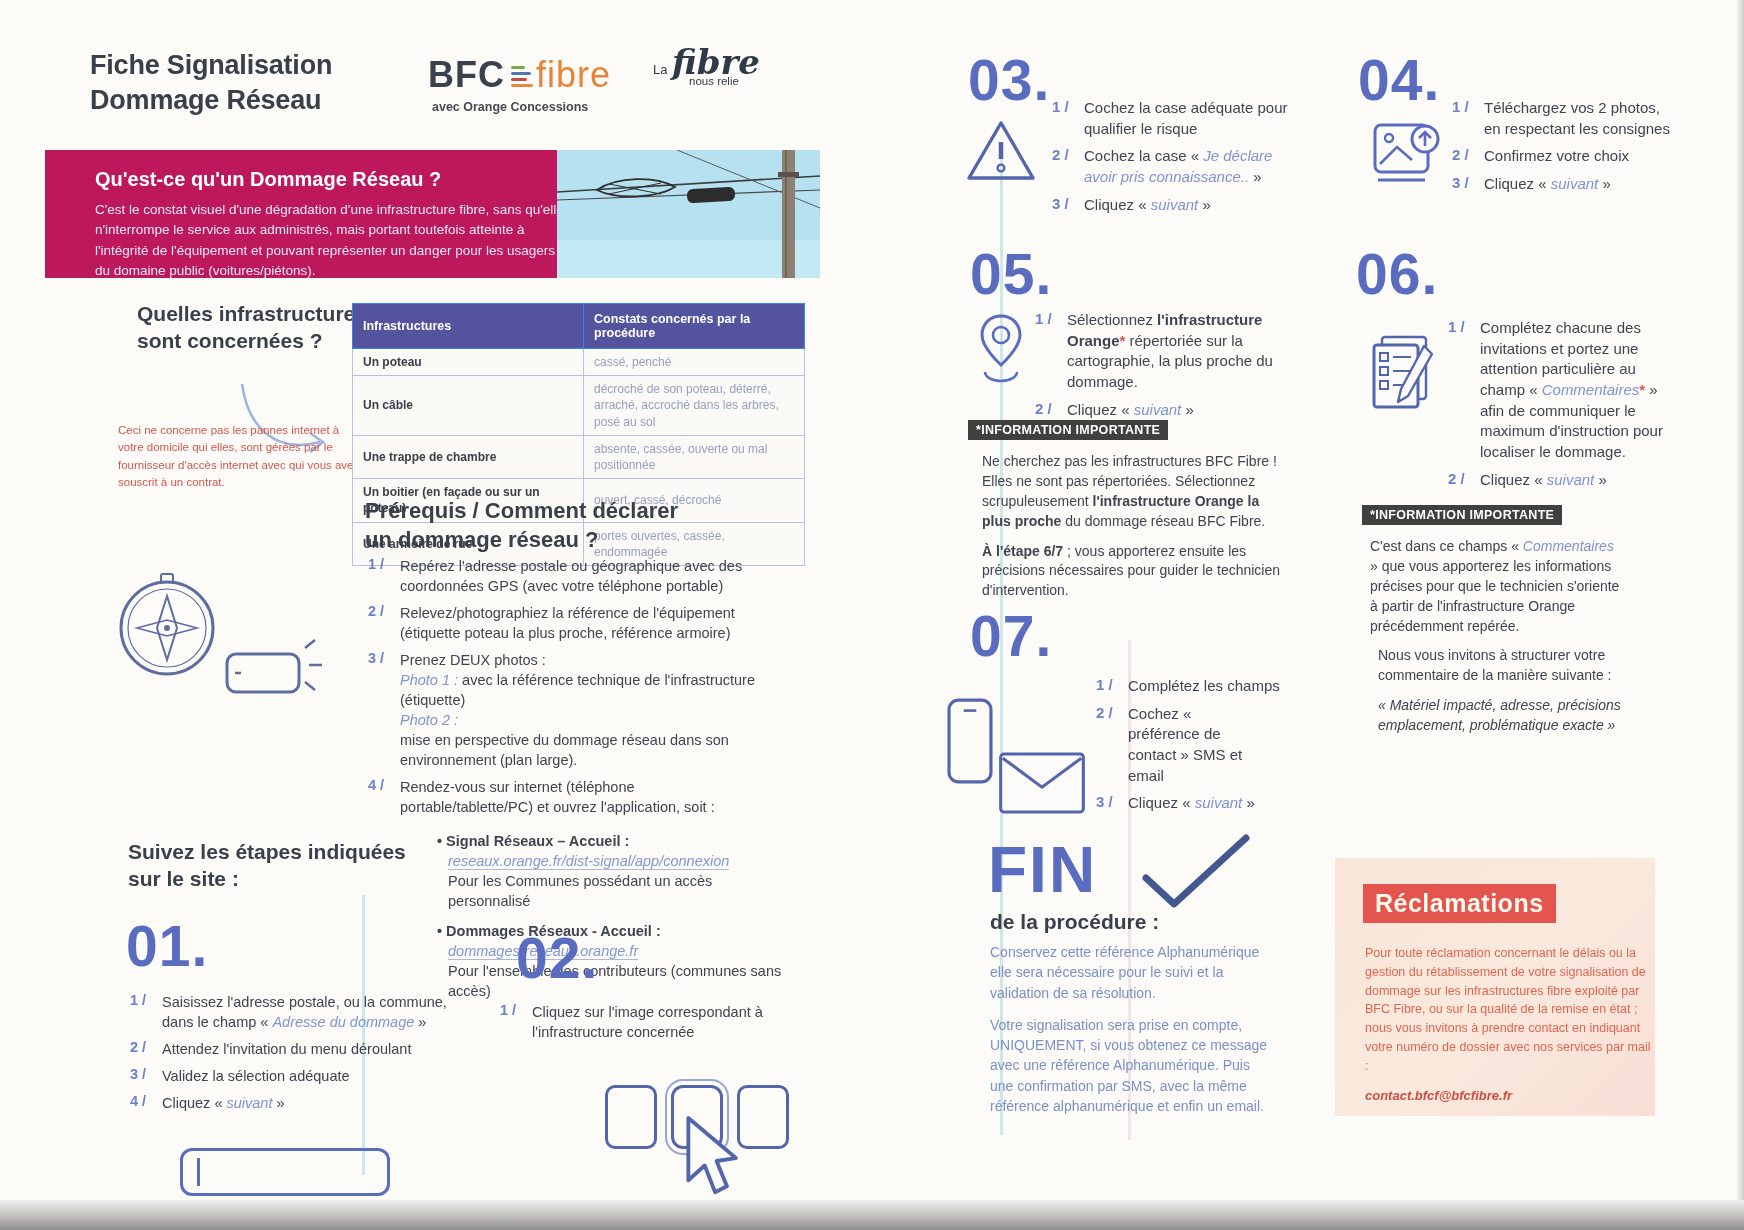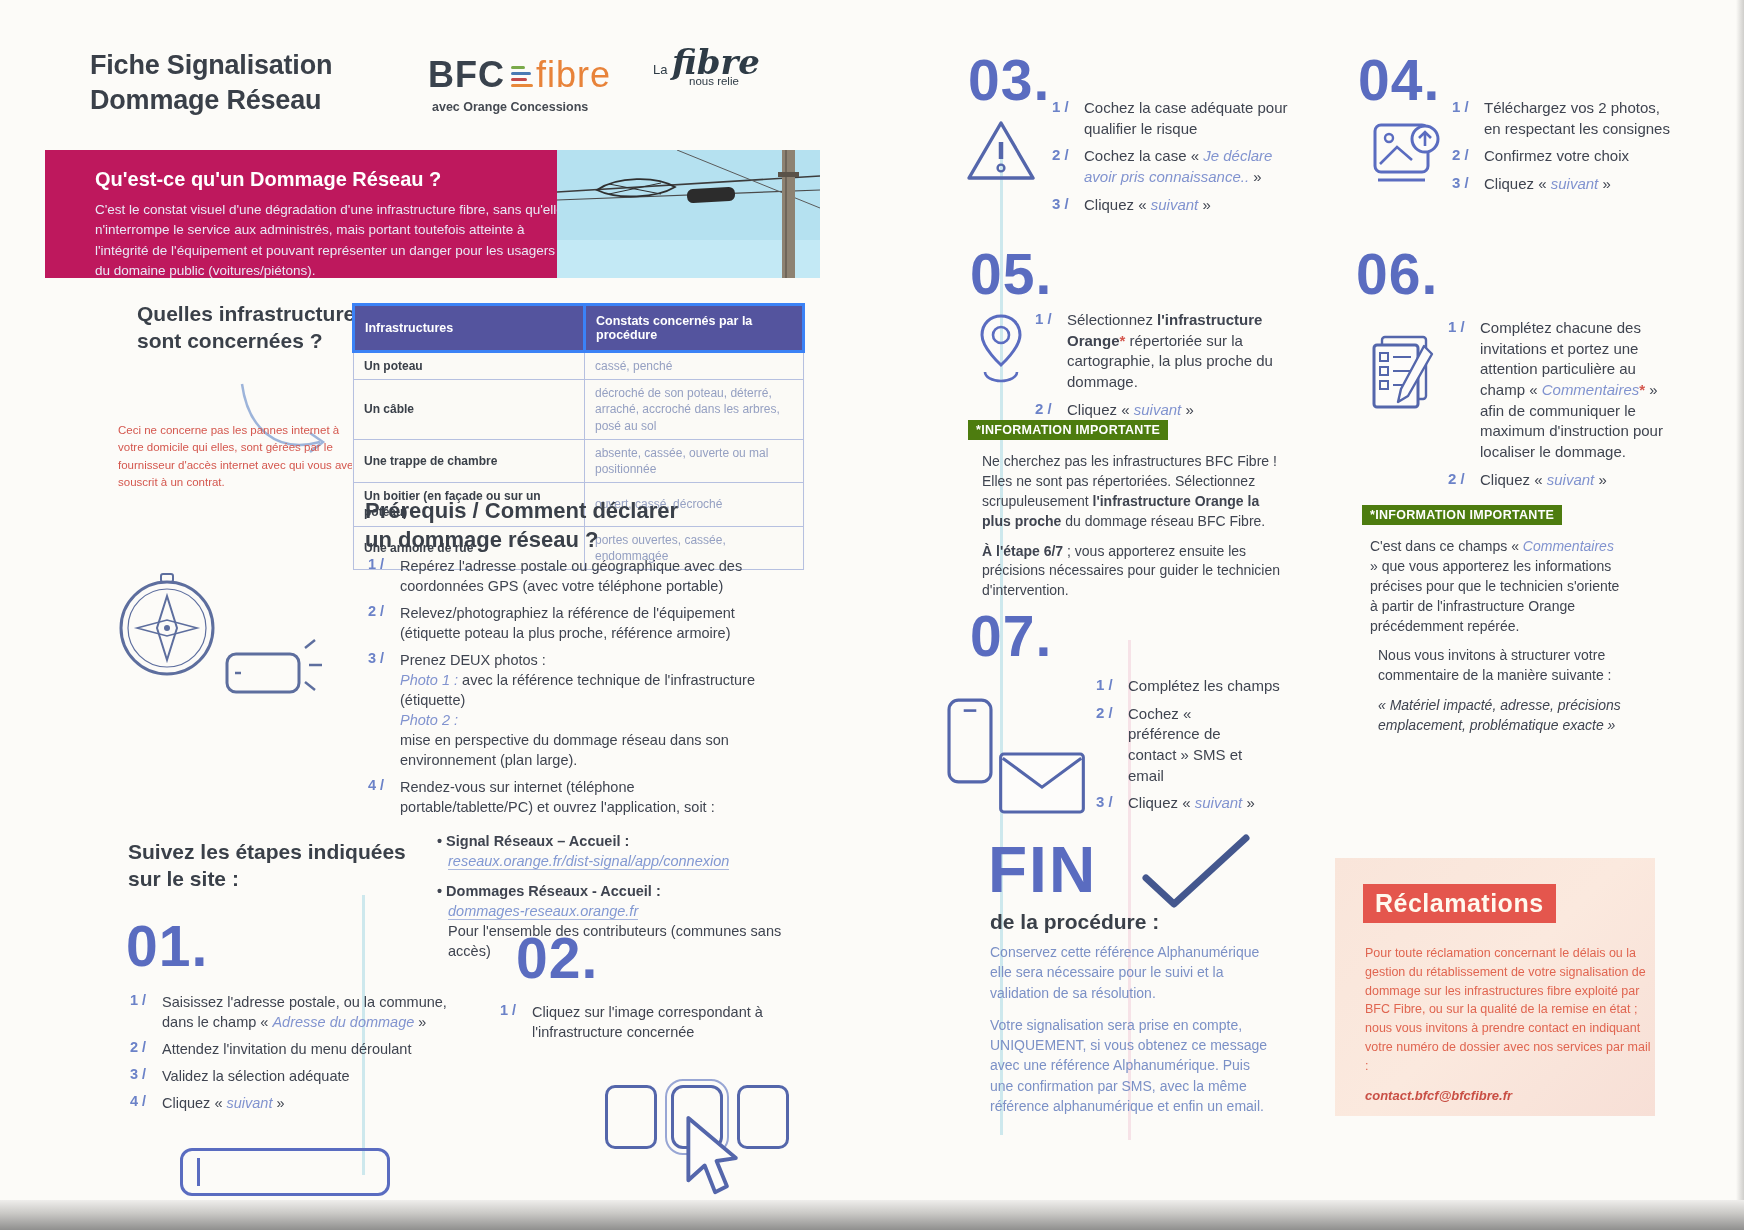--- a/index.html
+++ b/index.html
@@ -29,38 +29,38 @@
   .lf-script{font-family:"DejaVu Serif", serif;font-style:italic;font-weight:bold;font-size:34px;color:#2e3b46;line-height:1;}
   .lf-tag{font-size:11.5px;color:#2e3b46;}
 
   
   .def-box{background:#be185d;width:775px;height:128px;}
   .def-title{font-size:20px;font-weight:bold;color:#ffffff;}
   .def-body{font-size:13.5px;line-height:1.5;color:#e9e8f6;width:478px;}
 
   
   table.infra{border-collapse:collapse;width:453px;background:#fbfaf6;}
-  table.infra th{background:#54549e;color:#fff;font-size:12.5px;text-align:left;padding:8px 10px;border:3px solid #3b82f6;}
+  table.infra th{background:#54549e;color:#fff;font-size:12.5px;text-align:left;padding:8px 10px;border:1px solid #3b82f6;}
   table.infra td{border:1px solid #b6c0e0;font-size:12px;padding:5px 10px;line-height:1.35;vertical-align:middle;}
   td.lbl{font-weight:bold;color:#3a4049;font-size:12.5px;width:210px;}
   td.val{color:#95a0c2;}
 
   .red-note{font-size:11.5px;color:#d4574e;line-height:1.5;}
 
   
   .li{display:flex;margin-bottom:7px;}
   .li .n{flex:none;width:32px;font-weight:bold;color:#6b82c8;}
   .li .t{line-height:1.38;}
   .acc{color:#8193cf;font-style:italic;}
   .lnk{color:#8298d2;font-style:italic;border-bottom:1px solid #aab8de;cursor:pointer;}
   .b{font-weight:bold;}
   .star{color:#d4574e;font-weight:bold;}
   .num{font-weight:bold;color:#5a6cc0;font-size:57px;line-height:1;letter-spacing:1px;}
 
-  .info-label{display:inline-block;background:#4d7c0f;color:#fff;font-weight:bold;font-size:12.5px;
+  .info-label{display:inline-block;background:#404040;color:#fff;font-weight:bold;font-size:12.5px;
               padding:3px 8px;letter-spacing:0.3px;}
   .info-p{font-size:14px;line-height:1.42;color:#3f4450;margin:0 0 10px 0;}
   .fin-big{font-weight:bold;color:#5a6cc0;font-size:64px;line-height:1;letter-spacing:2px;}
   .fin-p{font-size:14px;line-height:1.45;color:#7b90c6;margin:0 0 12px 0;}
 
   
   .reclam-box{background:linear-gradient(135deg,#f9e5da 0%,#fbe9de 50%,#f7dfd6 100%);width:320px;height:258px;}
   .reclam-title{display:inline-block;background:#e4564d;color:#fff9ee;font-weight:bold;font-size:25px;
                 padding:5px 12px;letter-spacing:0.5px;}
   .reclam-body{font-size:12.5px;line-height:1.5;color:#e06550;width:292px;}
@@ -205,20 +205,21 @@
         <span class="acc">Photo 2 :</span><span style="display:inline-block;width:330px;vertical-align:top;"> mise en perspective du dommage réseau dans son environnement (plan large).</span>
       </span>
     </div>
     <div class="li">
       <span class="n">4 /</span>
       <span class="t" style="width:368px;">Rendez-vous sur internet (téléphone portable/tablette/PC) et ouvrez l'application, soit :</span>
     </div>
     <div style="margin:14px 0 0 69px;width:360px;line-height:1.38;">
       <div class="b">• Signal Réseaux – Accueil :</div>
       <div style="margin-left:11px;"><span class="lnk">reseaux.orange.fr/dist-signal/app/connexion</span></div>
+      <div style="margin-left:11px;">Pour les Communes possédant un accès personnalisé</div>
       <div class="b" style="margin-top:10px;">• Dommages Réseaux - Accueil :</div>
       <div style="margin-left:11px;"><span class="lnk">dommages-reseaux.orange.fr</span></div>
       <div style="margin-left:11px;">Pour l'ensemble des contributeurs (communes sans accès)</div>
     </div>
   </div>
 
   <div class="abs h2" style="left:128px;top:838px;font-size:21px;">
     <div>Suivez les étapes indiquées</div>
     <div>sur le site :</div>
   </div>

